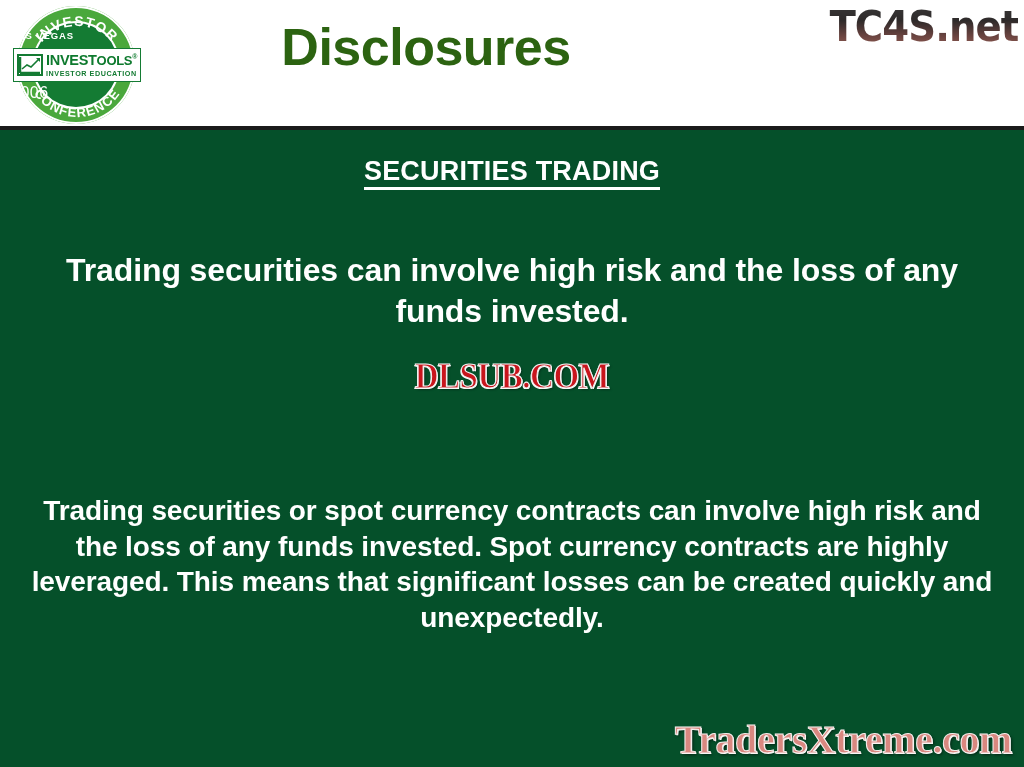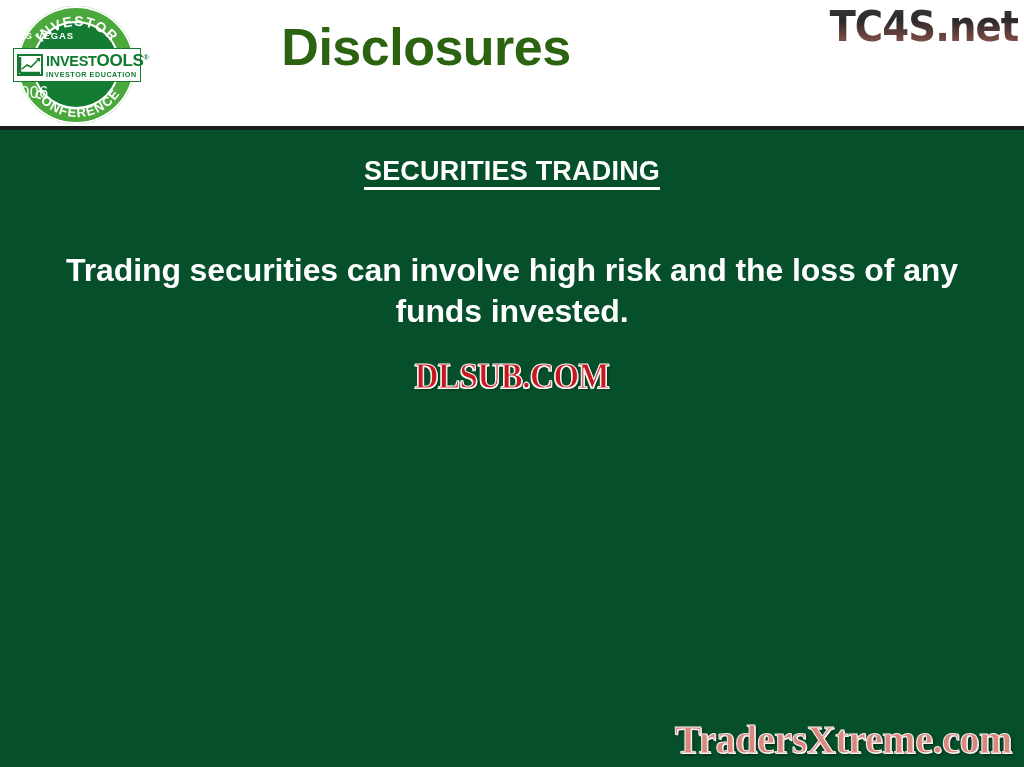--- a/index.html
+++ b/index.html
@@ -153,21 +153,21 @@
   }
   .logo-brand {
     color: #0e7a2e;
     font-size: 14.5px;
     font-weight: bold;
     letter-spacing: -0.3px;
     display: block;
     white-space: nowrap;
   }
   .logo-brand sup { font-size: 7px; vertical-align: super; }
-  .logo-brand .lower { font-size: 17px; }
+  .logo-brand .lower { font-size: 13px; }
   .logo-sub {
     color: #147b33;
     font-size: 7.2px;
     font-weight: bold;
     letter-spacing: 0.55px;
     display: block;
     margin-top: 2.5px;
     white-space: nowrap;
   }
 
@@ -339,17 +339,18 @@
 
     <div class="section-heading" id="heading-securities">
       <span>SECURITIES TRADING</span>
     </div>
 
     <div class="paragraph" id="para-securities">Trading securities can involve high risk and the loss of any funds invested.</div>
 
     <div class="dlsub">DLSUB.COM</div>
 
 
+    <div class="paragraph" id="para-currency">Trading securities or spot currency contracts can involve high risk and the loss of any funds invested.  Spot currency contracts are highly leveraged.  This means that significant losses can be created quickly and unexpectedly.</div>
 
     <div class="tx-mark">TradersXtreme.com</div>
   </div>
 
 </div>
 
 </body></html>

